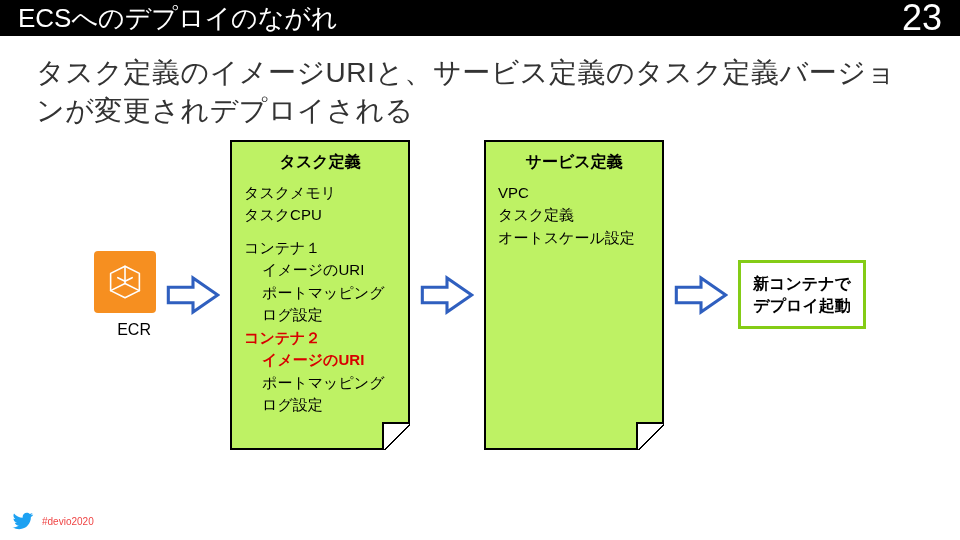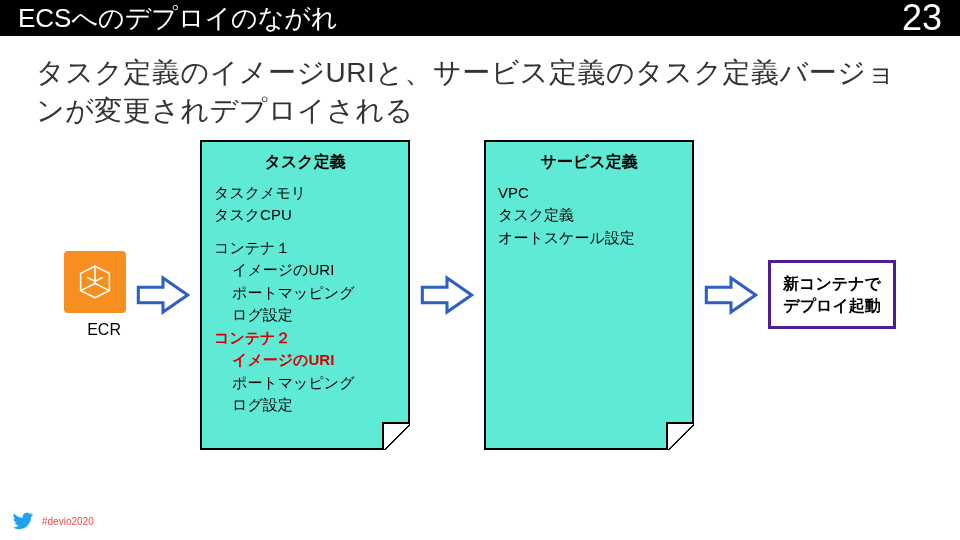--- a/index.html
+++ b/index.html
@@ -6,27 +6,27 @@
   html, body { width: 960px; height: 540px; font-family: "Hiragino Sans", "Meiryo", sans-serif; background: #fff; overflow: hidden; }
   .header { background: #000; color: #fff; height: 36px; display: flex; align-items: center; justify-content: space-between; padding: 0 18px; }
   .header .title { font-size: 26px; font-weight: 400; }
   .header .pagenum { font-size: 36px; font-weight: 400; }
   .subhead { color: #333; font-size: 28px; font-weight: 400; line-height: 1.35; padding: 18px 53px 10px 36px; letter-spacing: 0.5px; }
   .flow { display: flex; align-items: center; justify-content: center; gap: 10px; padding: 0 30px; }
   .ecr-col { display: flex; flex-direction: column; align-items: center; gap: 8px; }
   .ecr-box { width: 62px; height: 62px; background: #f68f20; border-radius: 4px; display:flex; align-items:center; justify-content:center; }
   .ecr-label { font-size: 16px; margin-left: 18px; }
   .arrow { width: 54px; height: 40px; }
-  .doc { position: relative; width: 210px; height: 310px; border: 2px solid #000; background: #5eead4; }
+  .doc { position: relative; width: 180px; height: 310px; border: 2px solid #000; background: #bef264; }
   .doc::after { content:""; position:absolute; right:-2px; bottom:-2px; width:26px; height:26px; background: linear-gradient(135deg, #fff 0 49%, #000 49% 53%, #fff 53% 100%); border-left:2px solid #000; border-top:2px solid #000; }
   .doc-inner { padding: 8px 12px 8px 12px; font-size: 15px; line-height: 1.5; }
   .doc-title { text-align: center; font-weight: 700; font-size: 16px; margin-bottom: 8px; }
   .indent1 { padding-left: 18px; }
   .red { color: #d80000; font-weight: 700; }
-  .result-box { border: 3px solid #4c1d95; padding: 10px 12px; text-align: center; font-weight: 700; font-size: 16px; line-height: 1.35; }
+  .result-box { border: 3px solid #84cc16; padding: 10px 12px; text-align: center; font-weight: 700; font-size: 16px; line-height: 1.35; }
   .footer { position: absolute; bottom: 8px; left: 12px; display: flex; align-items: center; gap: 8px; font-size: 10px; color: #ef4444; }
   .tw-icon { width: 22px; height: 22px; }
   .spacer { height: 10px; }
 </style>
 </head>
 <body>
 
 <div class="header">
   <span class="title">ECSへのデプロイのながれ</span>
   <span class="pagenum">23</span>

